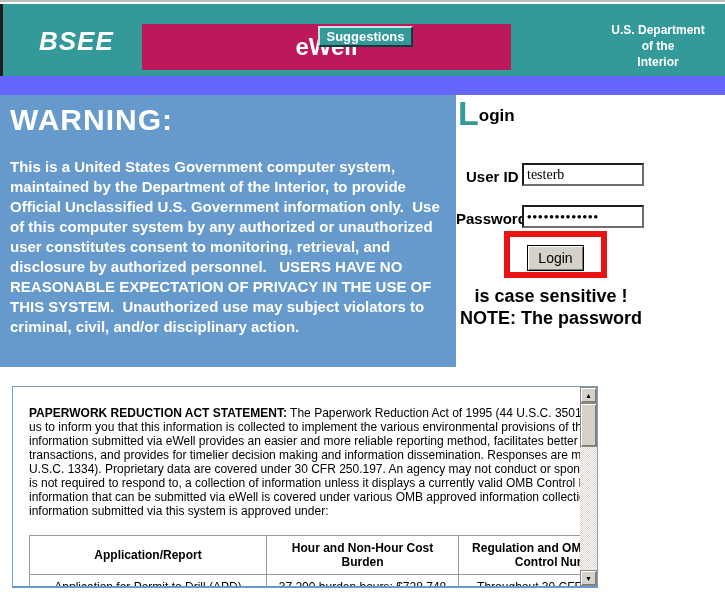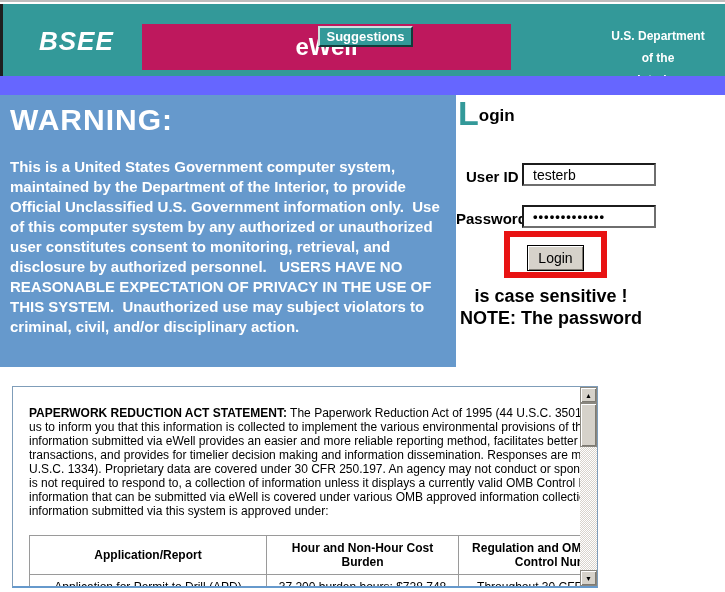--- a/index.html
+++ b/index.html
@@ -20,21 +20,21 @@
   }
   .title-box{
     position:absolute;left:139px;top:20px;width:369px;height:46px;
     background:#be185d;display:flex;align-items:center;justify-content:center;
   }
   .app-title{color:#ffffff;font-size:24px;font-weight:bold;}
   .dept{
     position:absolute;right:2px;top:18px;width:130px;
     color:#ffffff;font-size:12px;font-weight:bold;text-align:center;line-height:1.35;
   }
-  .dept span{display:block;margin-top:6px;}
+  .dept span{display:block;}
   .suggestions{
     position:absolute;left:318px;top:3px;width:95px;height:21px;
     background:#339999;color:#ffffff;font-size:13px;font-weight:bold;
     font-family:"Liberation Sans",sans-serif;
     border:2px solid;border-color:#cfe0de #123c3a #123c3a #cfe0de;
     padding:0;cursor:pointer;line-height:16px;margin-top:21px;
   }
   .accent-bar{
     position:absolute;left:0;top:74px;width:725px;height:19px;background:#6666FF;
   }
@@ -52,21 +52,21 @@
   
   .login-heading{position:absolute;left:458px;top:96px;}
   .login-heading .big-l{color:#339999;font-size:34px;font-weight:bold;line-height:30px;vertical-align:-4px;}
   .login-heading .rest{color:#000000;font-size:17px;font-weight:bold;}
   .field-label{position:absolute;font-size:15px;font-weight:bold;color:#000;}
   .lbl-userid{left:466px;top:166px;}
   .lbl-password{left:456px;top:208px;}
   .text-field{
     position:absolute;width:112px;height:17px;
     border:2px solid;border-color:#1c1c1c #6e6e6e #6e6e6e #1c1c1c;
-    font-family:Liberation Sans, sans-serif;font-size:14px;padding:1px 9px;
+    font-family:Liberation Serif, serif;font-size:14px;padding:1px 3px;
     background:#ffffff;color:#000;
   }
   .fld-userid{left:522px;top:161px;}
   .fld-password{left:522px;top:203px;font-weight:bold;letter-spacing:1px;font-size:13px;}
   .red-rect{
     position:absolute;left:504px;top:229px;width:103px;height:47px;
     border:6px solid #E81313;box-sizing:border-box;background:transparent;
   }
   .login-btn{
     position:absolute;left:527px;top:243px;width:57px;height:26px;

